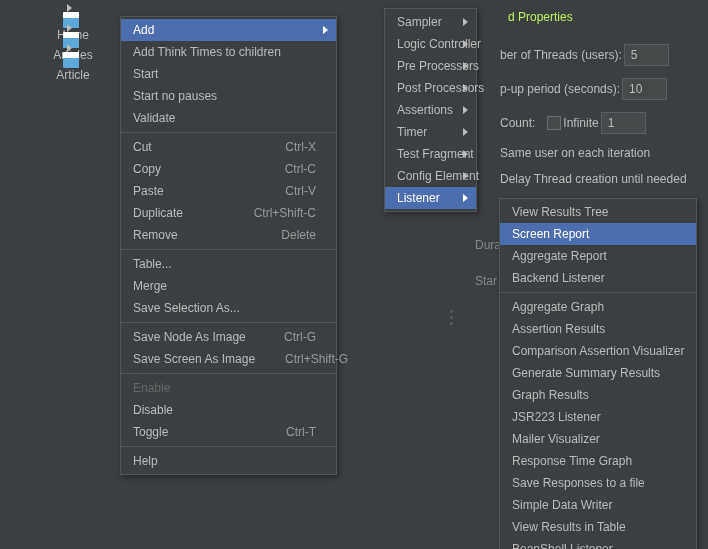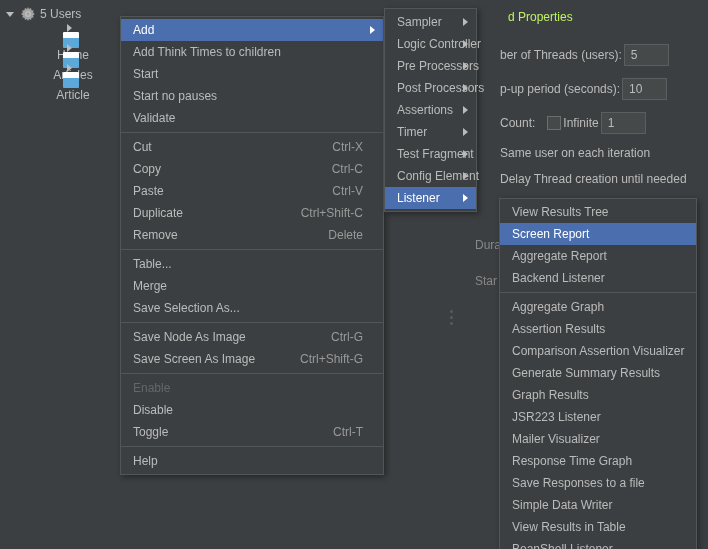--- a/index.html
+++ b/index.html
@@ -33,39 +33,29 @@
     .ctx-menu { position: absolute; background: #3c3f41; border: 1px solid #515658; box-shadow: 2px 2px 6px rgba(0,0,0,0.4); padding: 2px 0; }
     .ctx-item { display: flex; align-items: center; justify-content: space-between; height: 22px; padding: 0 20px 0 12px; color: #bbbbbb; cursor: default; white-space: nowrap; }
     .ctx-item.highlight { background: #4b6eaf; color: #ffffff; }
     .ctx-item.disabled { color: #666666; }
     .ctx-sep { height: 1px; background: #515658; margin: 3px 0; }
     .ctx-shortcut { color: #999999; margin-left: 30px; }
     .ctx-arrow { display: inline-block; width: 0; height: 0; border-top: 4px solid transparent; border-bottom: 4px solid transparent; border-left: 5px solid #bbbbbb; margin-left: 20px; position: absolute; right: 8px; }
     .ctx-item.highlight .ctx-arrow { border-left-color: #ffffff; }
     .ctx-item { position: relative; }
     
-    .menu1 { left: 120px; top: 16px; width: 264px; }
+    .menu1 { left: 120px; top: 16px; width: 217px; }
     .menu2 { left: 384px; top: 8px; width: 93px; }
     .menu3 { left: 499px; top: 198px; width: 198px; }
     .menu3 .ctx-item { padding-right: 12px; }
   </style>
 </head>
 <body>
 
 <div class="tree">
-  <div class="tree-item selected">
-    <span class="arrow-down"></span>
-    <span class="gear-icon">
-      <svg width="14" height="14" viewBox="0 0 14 14">
-          <path fill="#bbbbbb" d="M7 4a3 3 0 100 6 3 3 0 000-6zm0 1.5a1.5 1.5 0 110 3 1.5 1.5 0 010-3z"></path>
-          <path fill="#bbbbbb" d="M7 0l1 2 2-1 .5 2.2 2.2.3-.7 2.1 1.8 1.4-1.8 1.4.7 2.1-2.2.3L10 13l-2-1-1 2-1-2-2 1-.5-2.2-2.2-.3.7-2.1L0 7l1.8-1.4L1.1 3.5l2.2-.3L4 1l2 1z" opacity="0.8"></path>
-        </svg>
-    </span>
-    <span class="tree-label">5 Users</span>
-  </div>
   <div class="tree-item indent1">
     <span class="arrow-right"></span>
     <span class="doc-icon"></span>
     <span class="tree-label">Home</span>
   </div>
   <div class="tree-item indent1">
     <span class="arrow-right"></span>
     <span class="doc-icon"></span>
     <span class="tree-label">Articles</span>
   </div>

